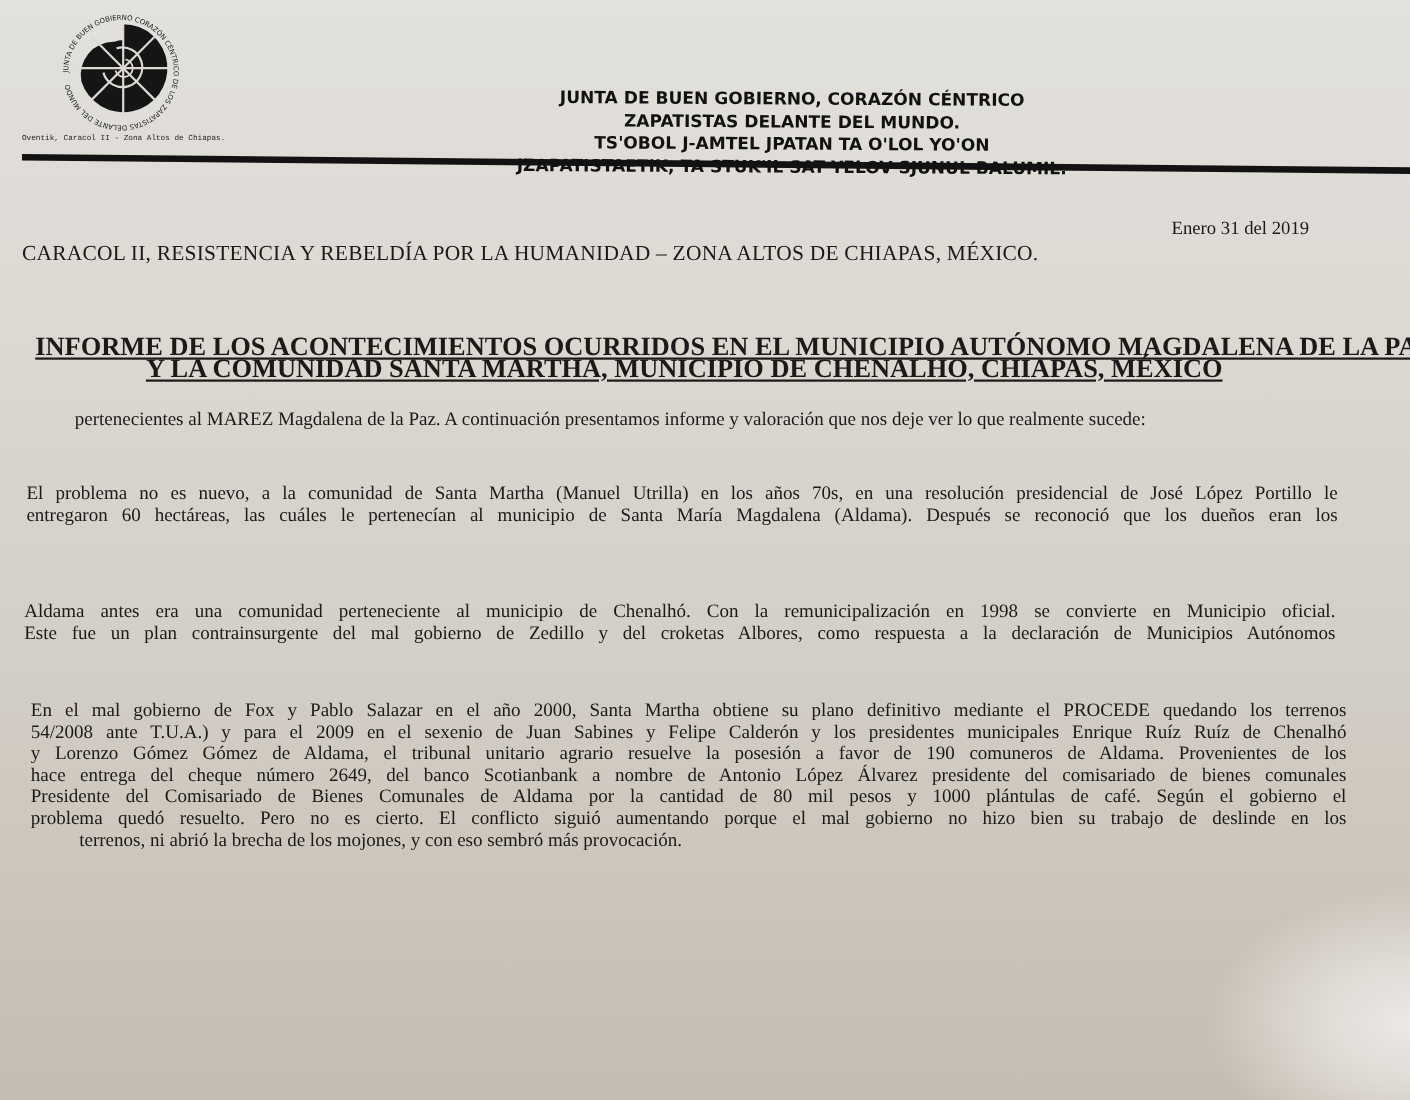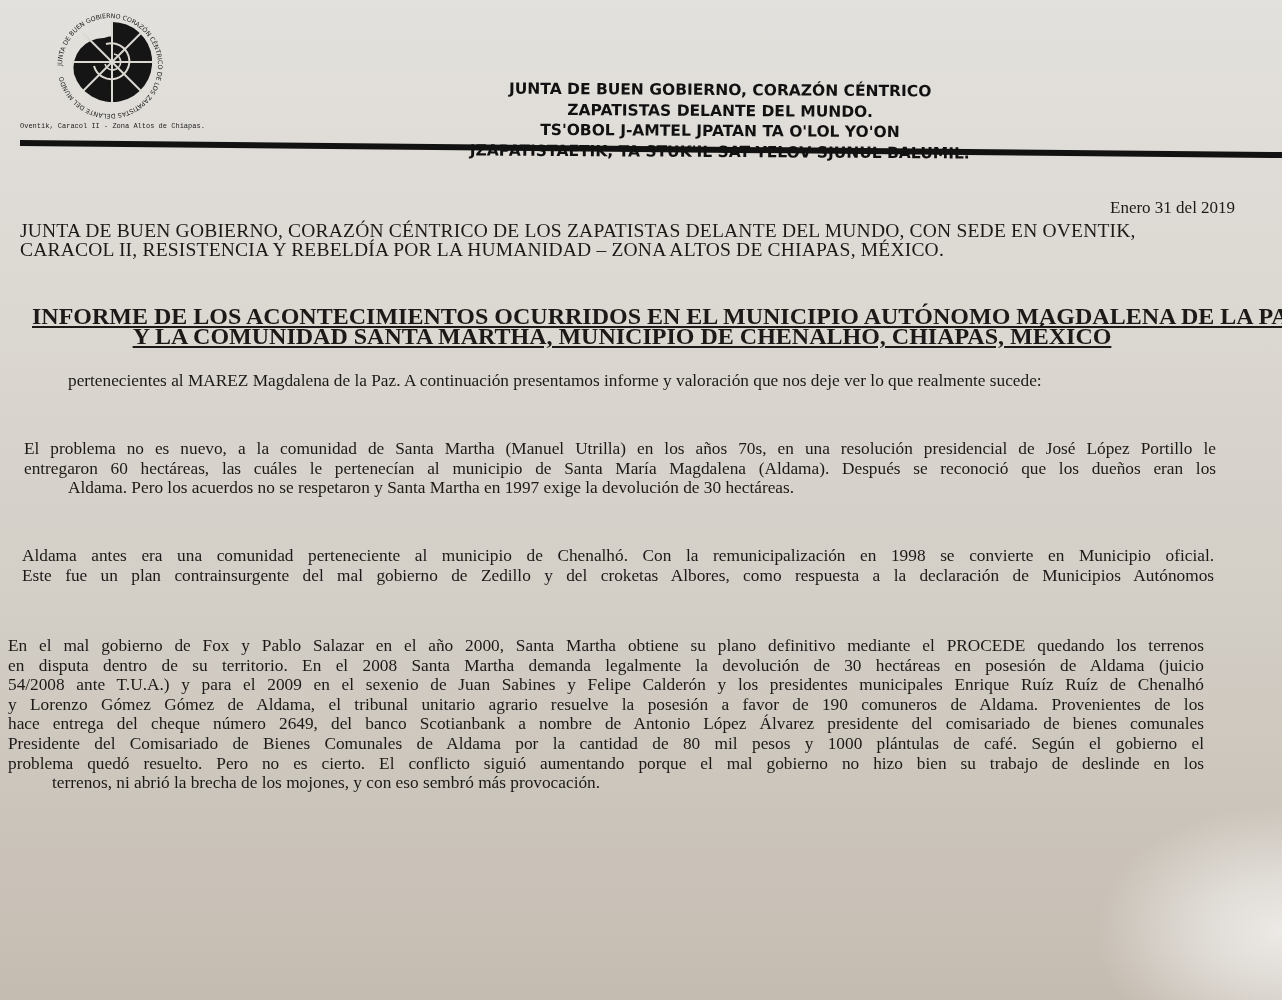--- a/index.html
+++ b/index.html
@@ -24,41 +24,41 @@
   .header-block {
     position: absolute; left: 440px; top: 80px; width: 560px; text-align: center;
     font-family: "DejaVu Sans", sans-serif; font-weight: bold; font-size: 15.5px; line-height: 20.5px;
     color: #111; transform: rotate(0.35deg);
   }
   .header-rule {
     position: absolute; left: 20px; top: 140px; width: 1262px; height: 6px; background: #121212;
     transform-origin: left center; transform: rotate(0.55deg);
   }
   .date {
-    position: absolute; left: 1110px; top: 198px; font-size: 17px;
+    position: absolute; left: 1065px; top: 198px; font-size: 17px;
   }
   .intro {
     position: absolute; left: 20px; top: 221px; width: 1192px; font-size: 19.5px; line-height: 19px;
     letter-spacing: 0.2px; text-align: justify; text-align-last: left;
   }
   .intro .line { display: block; white-space: nowrap; }
   .title {
     position: absolute; left: 32px; top: 306px; width: 1180px; text-align: center;
     font-weight: bold; font-size: 24px; line-height: 20px; text-decoration: underline;
   }
   .title .line { display: block; white-space: nowrap; }
   .para {
     position: absolute; left: 24px; width: 1192px; font-size: 17.3px; line-height: 19.6px;
   }
   .para .line { display: block; white-space: nowrap; text-align: justify; text-align-last: justify; }
   .para .line.last { text-align-last: left; margin-left: 44px; }
   #p1 { top: 371px; }
   #p2 { top: 439px; }
   #p3 { top: 546px; left: 22px; }
-  #p4 { top: 636px; left: 8px; width: 1196px; }
+  #p4 { top: 636px; left: 28px; width: 1196px; }
 </style>
 </head>
 <body>
 
 <div class="page">
 
   <div class="logo">
     <svg width="140" height="118" viewBox="0 0 140 118">
       <defs>
         <path id="ringpath" d="M 22 62 A 48 48 0 1 1 118 62 A 48 48 0 1 1 22 62"></path>
@@ -90,47 +90,44 @@
     <div>ZAPATISTAS DELANTE DEL MUNDO.</div>
     <div>TS'OBOL J-AMTEL JPATAN TA O'LOL YO'ON</div>
     <div>JZAPATISTAETIK, TA STUK'IL SAT YELOV SJUNUL BALUMIL.</div>
   </div>
 
   <div class="header-rule"></div>
 
   <div class="date">Enero 31 del 2019</div>
 
   <div class="intro">
-    <span class="line">JUNTA DE BUEN GOBIERNO, CORAZÓN CÉNTRICO DE LOS ZAPATISTAS DELANTE DEL MUNDO, CON SEDE EN OVENTIK,</span>
     <span class="line">CARACOL II, RESISTENCIA Y REBELDÍA POR LA HUMANIDAD – ZONA ALTOS DE CHIAPAS, MÉXICO.</span>
   </div>
 
   <div class="title">
     <span class="line">INFORME DE LOS ACONTECIMIENTOS OCURRIDOS EN EL MUNICIPIO AUTÓNOMO MAGDALENA DE LA PAZ  (ALDAMA)</span>
     <span class="line">Y LA COMUNIDAD SANTA MARTHA, MUNICIPIO DE CHENALHO, CHIAPAS, MÉXICO</span>
   </div>
 
   <div class="para" id="p1">
     <span class="line last">pertenecientes al MAREZ Magdalena de la Paz. A continuación presentamos informe y valoración que nos deje ver lo que realmente sucede:</span>
   </div>
 
   <div class="para" id="p2">
     <span class="line">El problema no es nuevo, a la comunidad de Santa Martha (Manuel Utrilla) en los años 70s, en una resolución presidencial de José López Portillo le</span>
     <span class="line">entregaron 60 hectáreas, las cuáles le pertenecían al municipio de Santa María Magdalena (Aldama). Después se reconoció que los dueños eran los</span>
-    <span class="line last">Aldama. Pero los acuerdos no se respetaron y Santa Martha en 1997 exige la devolución de 30 hectáreas.</span>
   </div>
 
   <div class="para" id="p3">
     <span class="line">Aldama antes era una comunidad perteneciente al municipio de Chenalhó. Con la remunicipalización en 1998 se convierte en Municipio oficial.</span>
     <span class="line">Este fue un plan contrainsurgente del mal gobierno de Zedillo y del croketas Albores, como respuesta a la declaración de Municipios Autónomos</span>
   </div>
 
   <div class="para" id="p4">
     <span class="line">En el mal gobierno de Fox y Pablo Salazar en el año 2000, Santa Martha obtiene su plano definitivo  mediante el PROCEDE quedando los terrenos</span>
-    <span class="line">en disputa dentro de su territorio. En el 2008 Santa Martha demanda legalmente la devolución de 30 hectáreas en posesión de Aldama (juicio</span>
     <span class="line">54/2008 ante T.U.A.) y para el 2009 en el sexenio de Juan Sabines y Felipe Calderón y los presidentes municipales Enrique Ruíz Ruíz de Chenalhó</span>
     <span class="line">y Lorenzo Gómez Gómez de Aldama, el tribunal unitario agrario resuelve la posesión a favor de 190 comuneros de Aldama. Provenientes de los</span>
     <span class="line">hace entrega del cheque número 2649, del banco Scotianbank a nombre de Antonio López Álvarez presidente del comisariado de bienes comunales</span>
     <span class="line">Presidente del Comisariado de Bienes Comunales de Aldama por la cantidad de 80 mil pesos y 1000 plántulas de café. Según el gobierno el</span>
     <span class="line">problema quedó resuelto. Pero no es cierto. El conflicto siguió aumentando porque el mal gobierno no hizo bien su trabajo de deslinde en los</span>
     <span class="line last">terrenos, ni abrió la brecha de los mojones, y con eso sembró más provocación.</span>
   </div>
 
   <div class="shade"></div>
 </div>

